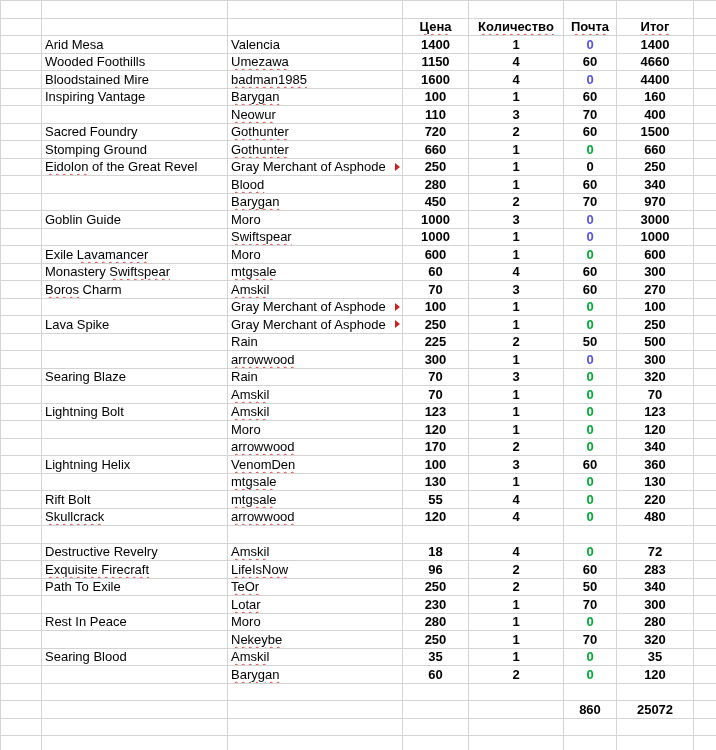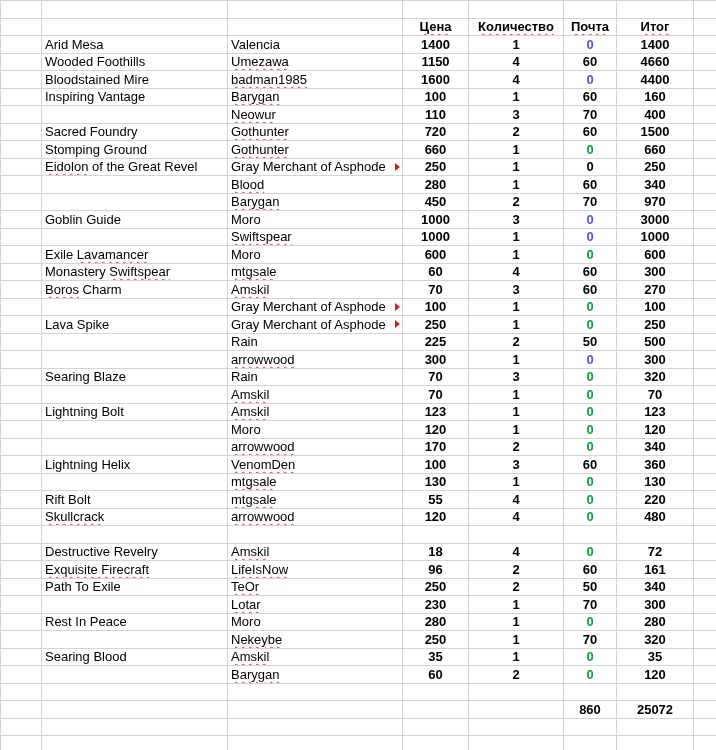--- a/index.html
+++ b/index.html
@@ -87,21 +87,21 @@
     <div class="row"><div class="cell col-A"></div><div class="cell col-B"></div><div class="cell col-C text"><span class="wavy">Amskil</span></div><div class="cell col-D num">70</div><div class="cell col-E num">1</div><div class="cell col-F num c-green">0</div><div class="cell col-G num">70</div><div class="cell col-H"></div></div>
     <div class="row"><div class="cell col-A"></div><div class="cell col-B text"><span>Lightning Bolt</span></div><div class="cell col-C text"><span class="wavy">Amskil</span></div><div class="cell col-D num">123</div><div class="cell col-E num">1</div><div class="cell col-F num c-green">0</div><div class="cell col-G num">123</div><div class="cell col-H"></div></div>
     <div class="row"><div class="cell col-A"></div><div class="cell col-B"></div><div class="cell col-C text"><span>Moro</span></div><div class="cell col-D num">120</div><div class="cell col-E num">1</div><div class="cell col-F num c-green">0</div><div class="cell col-G num">120</div><div class="cell col-H"></div></div>
     <div class="row"><div class="cell col-A"></div><div class="cell col-B"></div><div class="cell col-C text"><span class="wavy">arrowwood</span></div><div class="cell col-D num">170</div><div class="cell col-E num">2</div><div class="cell col-F num c-green">0</div><div class="cell col-G num">340</div><div class="cell col-H"></div></div>
     <div class="row"><div class="cell col-A"></div><div class="cell col-B text"><span>Lightning Helix</span></div><div class="cell col-C text"><span class="wavy">VenomDen</span></div><div class="cell col-D num">100</div><div class="cell col-E num">3</div><div class="cell col-F num">60</div><div class="cell col-G num">360</div><div class="cell col-H"></div></div>
     <div class="row"><div class="cell col-A"></div><div class="cell col-B"></div><div class="cell col-C text"><span class="wavy">mtgsale</span></div><div class="cell col-D num">130</div><div class="cell col-E num">1</div><div class="cell col-F num c-green">0</div><div class="cell col-G num">130</div><div class="cell col-H"></div></div>
     <div class="row"><div class="cell col-A"></div><div class="cell col-B text"><span>Rift Bolt</span></div><div class="cell col-C text"><span class="wavy">mtgsale</span></div><div class="cell col-D num">55</div><div class="cell col-E num">4</div><div class="cell col-F num c-green">0</div><div class="cell col-G num">220</div><div class="cell col-H"></div></div>
     <div class="row"><div class="cell col-A"></div><div class="cell col-B text"><span class="wavy">Skullcrack</span></div><div class="cell col-C text"><span class="wavy">arrowwood</span></div><div class="cell col-D num">120</div><div class="cell col-E num">4</div><div class="cell col-F num c-green">0</div><div class="cell col-G num">480</div><div class="cell col-H"></div></div>
     <div class="row"><div class="cell col-A"></div><div class="cell col-B"></div><div class="cell col-C"></div><div class="cell col-D"></div><div class="cell col-E"></div><div class="cell col-F"></div><div class="cell col-G"></div><div class="cell col-H"></div></div>
     <div class="row"><div class="cell col-A"></div><div class="cell col-B text"><span>Destructive Revelry</span></div><div class="cell col-C text"><span class="wavy">Amskil</span></div><div class="cell col-D num">18</div><div class="cell col-E num">4</div><div class="cell col-F num c-green">0</div><div class="cell col-G num">72</div><div class="cell col-H"></div></div>
-    <div class="row"><div class="cell col-A"></div><div class="cell col-B text"><span class="wavy">Exquisite Firecraft</span></div><div class="cell col-C text"><span class="wavy">LifeIsNow</span></div><div class="cell col-D num">96</div><div class="cell col-E num">2</div><div class="cell col-F num">60</div><div class="cell col-G num">161</div><div class="cell col-H"></div></div>
+    <div class="row"><div class="cell col-A"></div><div class="cell col-B text"><span class="wavy">Exquisite Firecraft</span></div><div class="cell col-C text"><span class="wavy">LifeIsNow</span></div><div class="cell col-D num">96</div><div class="cell col-E num">2</div><div class="cell col-F num">60</div><div class="cell col-G num">283</div><div class="cell col-H"></div></div>
     <div class="row"><div class="cell col-A"></div><div class="cell col-B text"><span>Path To Exile</span></div><div class="cell col-C text"><span class="wavy">TeOr</span></div><div class="cell col-D num">250</div><div class="cell col-E num">2</div><div class="cell col-F num">50</div><div class="cell col-G num">340</div><div class="cell col-H"></div></div>
     <div class="row"><div class="cell col-A"></div><div class="cell col-B"></div><div class="cell col-C text"><span class="wavy">Lotar</span></div><div class="cell col-D num">230</div><div class="cell col-E num">1</div><div class="cell col-F num">70</div><div class="cell col-G num">300</div><div class="cell col-H"></div></div>
     <div class="row"><div class="cell col-A"></div><div class="cell col-B text"><span>Rest In Peace</span></div><div class="cell col-C text"><span>Moro</span></div><div class="cell col-D num">280</div><div class="cell col-E num">1</div><div class="cell col-F num c-green">0</div><div class="cell col-G num">280</div><div class="cell col-H"></div></div>
     <div class="row"><div class="cell col-A"></div><div class="cell col-B"></div><div class="cell col-C text"><span class="wavy">Nekeybe</span></div><div class="cell col-D num">250</div><div class="cell col-E num">1</div><div class="cell col-F num">70</div><div class="cell col-G num">320</div><div class="cell col-H"></div></div>
     <div class="row"><div class="cell col-A"></div><div class="cell col-B text"><span>Searing Blood</span></div><div class="cell col-C text"><span class="wavy">Amskil</span></div><div class="cell col-D num">35</div><div class="cell col-E num">1</div><div class="cell col-F num c-green">0</div><div class="cell col-G num">35</div><div class="cell col-H"></div></div>
     <div class="row"><div class="cell col-A"></div><div class="cell col-B"></div><div class="cell col-C text"><span class="wavy">Barygan</span></div><div class="cell col-D num">60</div><div class="cell col-E num">2</div><div class="cell col-F num c-green">0</div><div class="cell col-G num">120</div><div class="cell col-H"></div></div>
     <div class="row"><div class="cell col-A"></div><div class="cell col-B"></div><div class="cell col-C"></div><div class="cell col-D"></div><div class="cell col-E"></div><div class="cell col-F"></div><div class="cell col-G"></div><div class="cell col-H"></div></div>
     <div class="row"><div class="cell col-A"></div><div class="cell col-B"></div><div class="cell col-C"></div><div class="cell col-D"></div><div class="cell col-E"></div><div class="cell col-F num">860</div><div class="cell col-G num">25072</div><div class="cell col-H"></div></div>
     <div class="row"><div class="cell col-A"></div><div class="cell col-B"></div><div class="cell col-C"></div><div class="cell col-D"></div><div class="cell col-E"></div><div class="cell col-F"></div><div class="cell col-G"></div><div class="cell col-H"></div></div>
     <div class="row"><div class="cell col-A"></div><div class="cell col-B"></div><div class="cell col-C"></div><div class="cell col-D"></div><div class="cell col-E"></div><div class="cell col-F"></div><div class="cell col-G"></div><div class="cell col-H"></div></div>

